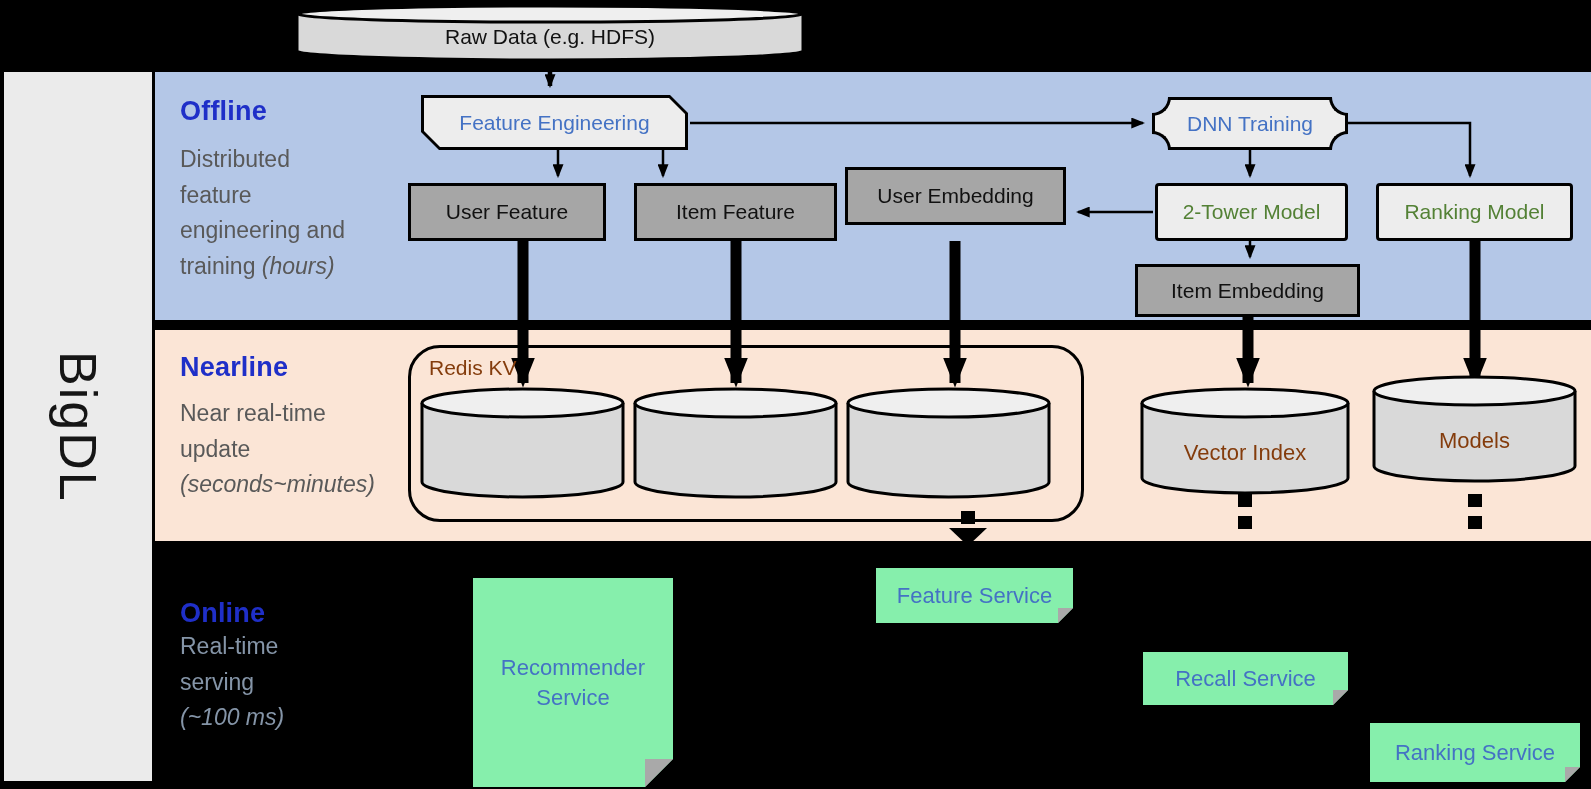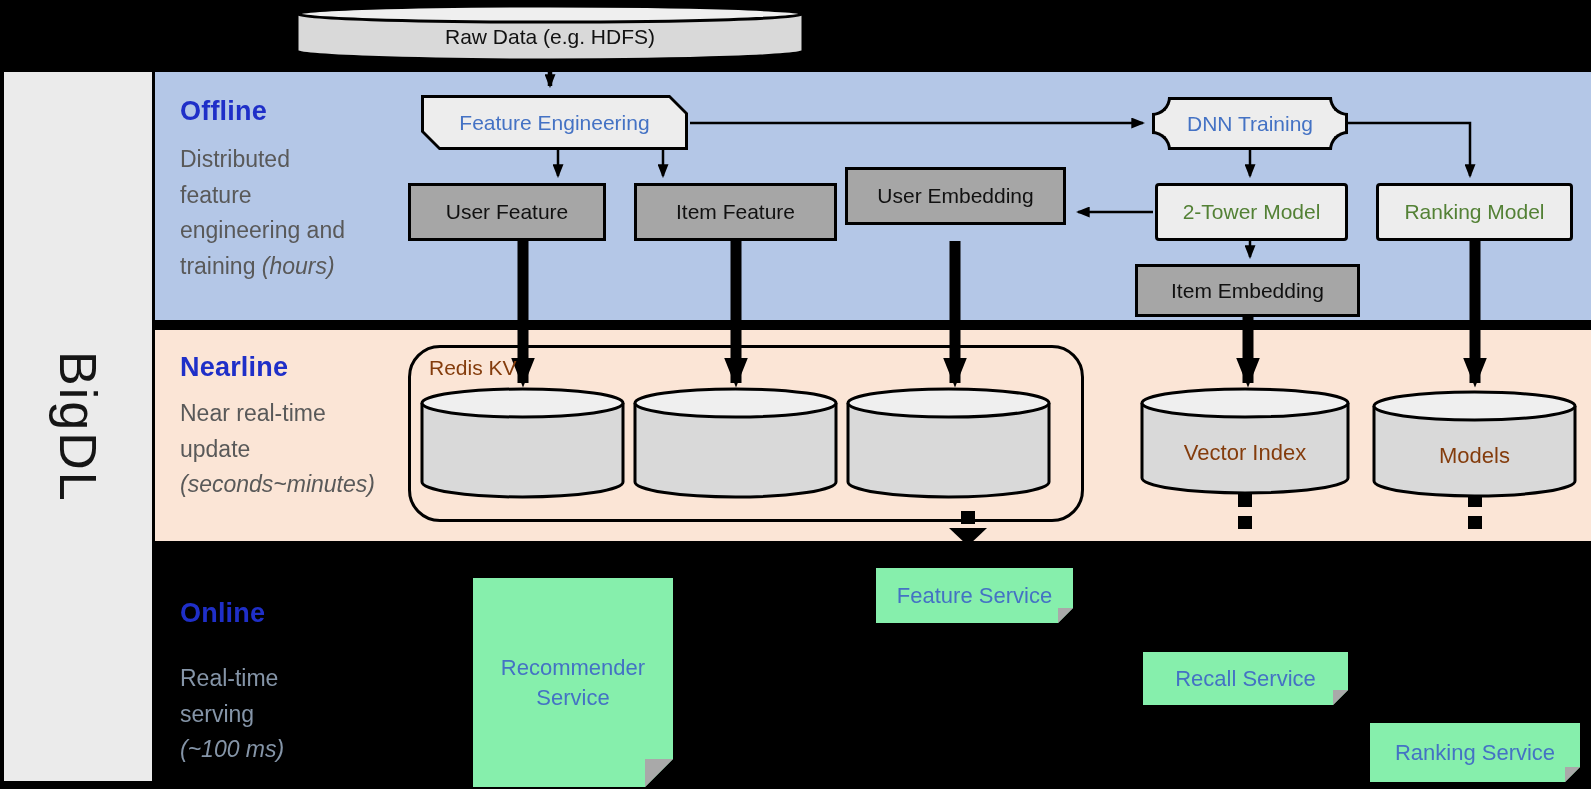--- a/index.html
+++ b/index.html
@@ -68,21 +68,21 @@
 </div>
 
 <div class="abs band-title" style="left:180px;top:352px;">Nearline</div>
 <div class="abs band-desc" style="left:180px;top:396px;width:200px;">
   <span>Near real-time update</span>
   <span class="it">(seconds~minutes)</span>
 </div>
 
 <div class="abs online" style="left:180px;top:598px;">
   <div class="band-title">Online</div>
-  <div class="band-desc" style="width:132px;margin-top:32px;">
+  <div class="band-desc" style="width:132px;margin-top:0;">
     <span>Real-time serving</span>
     <span class="it">(~100 ms)</span>
   </div>
 </div>
 
 <svg class="overlay" width="1591" height="789" viewBox="0 0 1591 789">
   <defs>
     <marker id="mThin" viewBox="0 0 10 8" markerWidth="14" markerHeight="11" refX="8.5" refY="4" orient="auto" markerUnits="userSpaceOnUse">
         <path d="M0 0 L10 4 L0 8 Z" fill="#000"></path>
       </marker>
@@ -177,21 +177,21 @@
   </svg>
 </div>
 
 <div class="cyl" style="left:1140px;top:386px;width:210px;height:116px;">
   <svg viewBox="0 0 210 116" width="210" height="116">
     <path d="M2 17 V92 A103 15 0 0 0 208 92 V17" fill="var(--cylinder_body,#D9D9D9)" stroke="#000" stroke-width="3"></path>
     <ellipse cx="105" cy="17" rx="103" ry="14" fill="var(--cylinder_top,#EFEFEF)" stroke="#000" stroke-width="3"></ellipse>
   </svg>
   <div class="lbl browntext">Vector Index</div>
 </div>
-<div class="cyl" style="left:1372px;top:389px;width:205px;height:116px;text-decoration:underline;">
+<div class="cyl" style="left:1372px;top:374px;width:205px;height:116px;text-decoration:underline;">
   <svg viewBox="0 0 205 116" width="205" height="116">
     <path d="M2 17 V92 A100.5 15 0 0 0 203 92 V17" fill="var(--cylinder_body,#D9D9D9)" stroke="#000" stroke-width="3"></path>
     <ellipse cx="102.5" cy="17" rx="100.5" ry="14" fill="var(--cylinder_top,#EFEFEF)" stroke="#000" stroke-width="3"></ellipse>
   </svg>
   <div class="lbl browntext">Models</div>
 </div>
 
 <div class="note doc" style="left:473px;top:578px;width:200px;height:209px;">
   <span style="display:inline-block;width:150px;line-height:1.35;">Recommender Service</span>
 </div>

